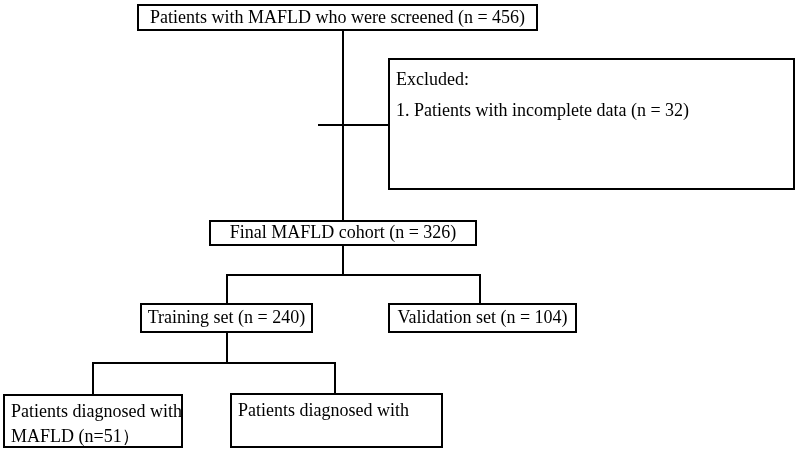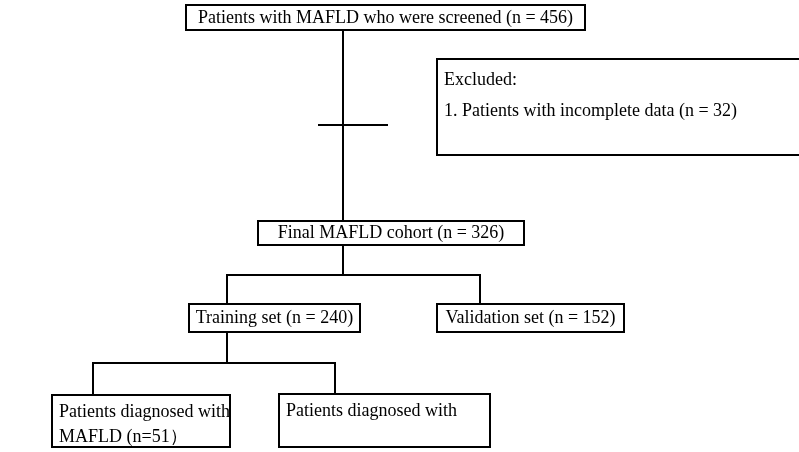--- a/index.html
+++ b/index.html
@@ -17,36 +17,35 @@
     overflow: hidden;
   }
   .box {
     position: absolute;
     box-sizing: border-box;
     border: 2px solid #000000;
     background: #ffffff;
     font-size: 18px;
     line-height: 1.2;
     white-space: nowrap;
-    margin-left: 48px;
   }
   .box.center {
     display: flex;
     align-items: center;
     justify-content: center;
     text-align: center;
   }
   .line {
     position: absolute;
     background: #000000;
   }
 
   
   #box-screened   { left: 137px; top: 4px;   width: 401px; height: 27px; }
-  #box-excluded   { left: 388px; top: 58px;  width: 407px; height: 98px; padding: 4px 6px 0 6px; }
+  #box-excluded   { left: 388px; top: 58px;  width: 407px; height: 132px; padding: 4px 6px 0 6px; }
   #box-excluded .xline { line-height: 31px; white-space: nowrap; }
   #box-cohort     { left: 209px; top: 220px; width: 268px; height: 26px; }
   #box-training   { left: 140px; top: 303px; width: 173px; height: 30px; }
   #box-validation { left: 388px; top: 303px; width: 189px; height: 30px; }
   #box-mafld      { left: 3px;   top: 394px; width: 180px; height: 54px; padding: 3px 6px 0 6px; }
   #box-chd        { left: 230px; top: 393px; width: 213px; height: 55px; padding: 3px 6px 0 6px; }
   .twoline .bline { line-height: 25px; white-space: nowrap; }
 
   
   #l-v1 { left: 342px; top: 31px;  width: 2px;   height: 190px; } 
@@ -69,21 +68,21 @@
 
   <div class="box" id="box-excluded">
     <div class="xline">Excluded:</div>
     <div class="xline">1. Patients with incomplete data (n = 32)</div>
   </div>
 
   <div class="box center" id="box-cohort">Final MAFLD cohort (n = 326)</div>
 
   <div class="box center" id="box-training">Training set (n = 240)</div>
 
-  <div class="box center" id="box-validation">Validation set (n = 152)</div>
+  <div class="box center" id="box-validation">Validation set (n = 104)</div>
 
   <div class="box twoline" id="box-mafld">
     <div class="bline">Patients diagnosed with</div>
     <div class="bline">MAFLD (n=51）</div>
   </div>
 
   <div class="box twoline" id="box-chd">
     <div class="bline">Patients diagnosed with</div>
   </div>
 

